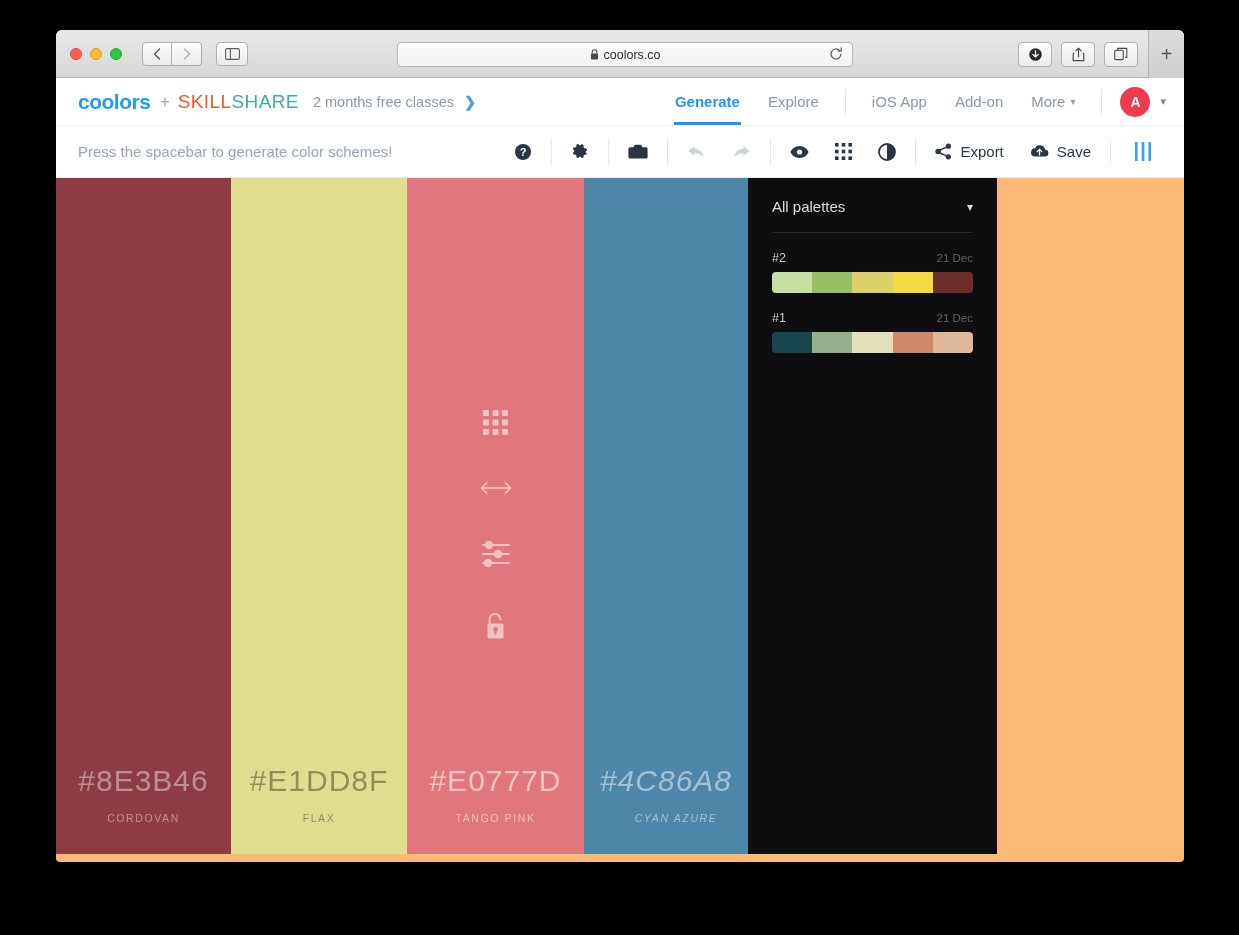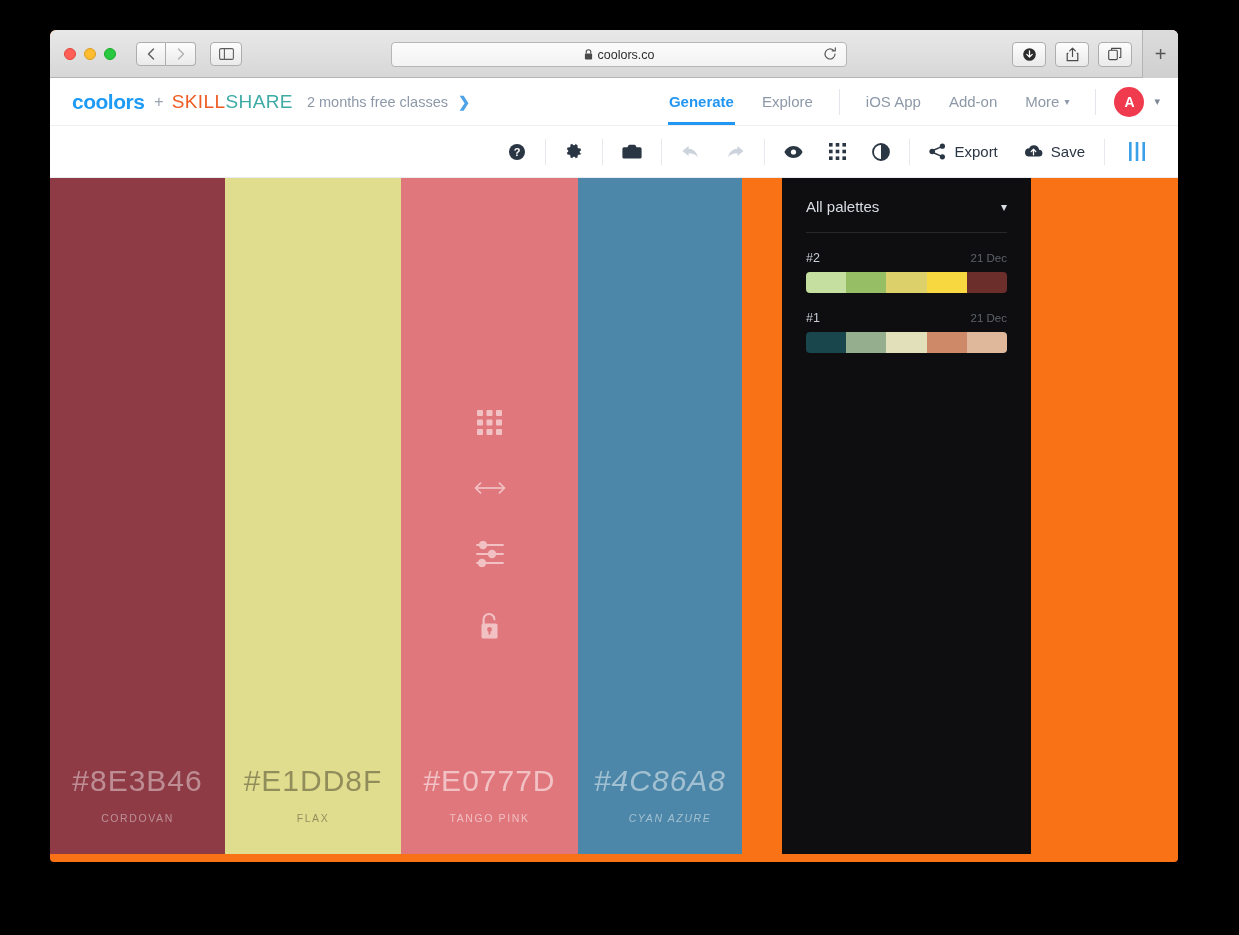--- a/index.html
+++ b/index.html
@@ -6,23 +6,23 @@
   html, body {
     width: 1239px; height: 935px;
     background: #000;
     font-family: "Liberation Sans", sans-serif;
     overflow: hidden;
   }
 
   
   #browser-window {
     position: absolute;
-    left: 50px; top: 30px;
+    left: 56px; top: 30px;
     width: 1128px; height: 832px;
-    background: #f97316;
+    background: #fdba74;
     border-radius: 6px 6px 4px 4px;
     overflow: hidden;
     box-shadow: 0 6px 26px rgba(0,0,0,0.55);
   }
 
   
   #browser-chrome {
     position: relative;
     height: 48px;
     background: linear-gradient(#e8e8e8, #d7d7d7);
@@ -176,21 +176,20 @@
     gap: 41px;
   }
   .col-icons .ic { opacity: 0.55; }
 
   
   #palette-sidebar {
     width: 249px;
     background: #0e0e10;
     padding: 20px 24px 0 24px;
     position: relative;
-    margin-left: 40px;
   }
   #sidebar-head {
     display: flex; align-items: center; justify-content: space-between;
     padding-bottom: 17px;
     border-bottom: 1px solid #27272a;
   }
   #sidebar-title { color: #d9dde3; font-size: 15px; }
   #sidebar-caret { color: #d9dde3; font-size: 12px; }
   .palette-entry { margin-top: 18px; }
   .pe-head { display: flex; justify-content: space-between; align-items: baseline; }
@@ -302,20 +301,21 @@
         <span>More</span>
         <span class="nav-caret">▾</span>
       </div>
       <div class="nav-sep"></div>
       <div id="avatar">A</div>
       <div id="avatar-caret">▾</div>
     </div>
   </div>
 
   <div id="app-toolbar">
+    <div id="spacebar-hint">Press the spacebar to generate color schemes!</div>
 
     <div class="tb-right">
       <div class="tb-item">
         <svg width="18" height="18" viewBox="0 0 18 18">
           <circle cx="9" cy="9" r="8" fill="#2b3644"></circle>
           <text x="9" y="13.2" text-anchor="middle" font-size="11" font-weight="bold" fill="#fff" font-family="Liberation Sans, sans-serif">?</text>
         </svg>
       </div>
       <div class="tb-sep"></div>
       <div class="tb-item">

